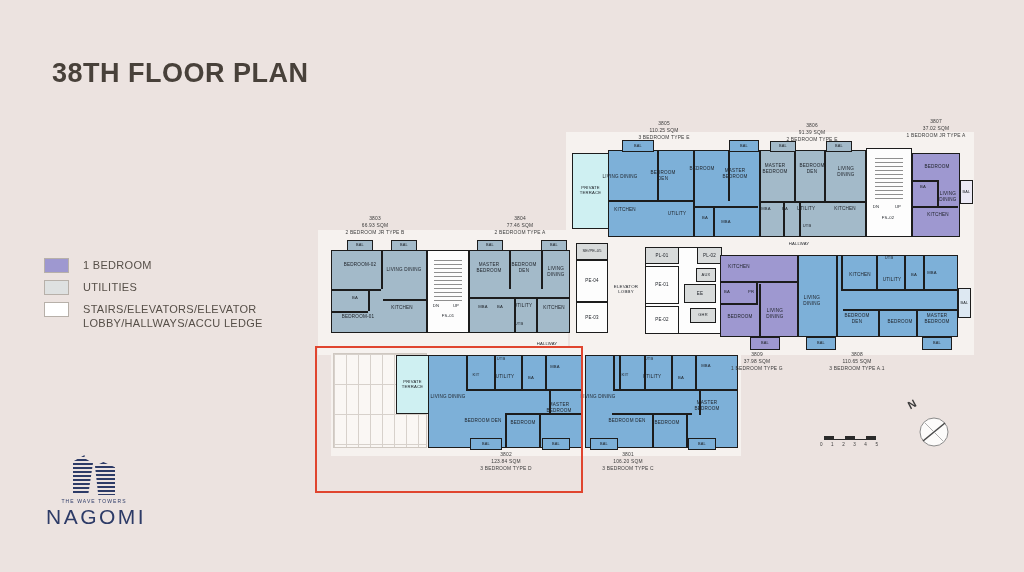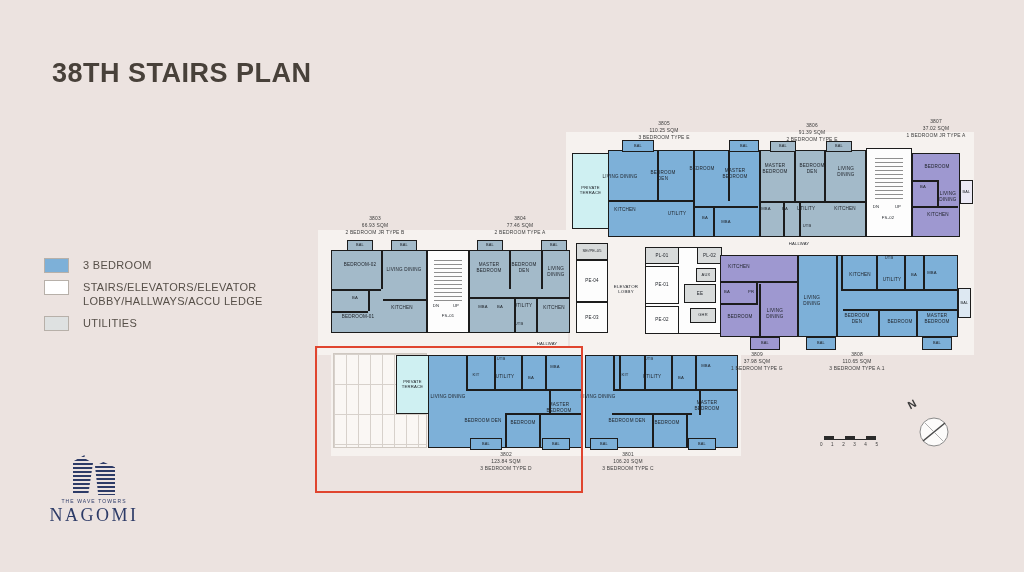--- a/index.html
+++ b/index.html
@@ -33,42 +33,42 @@
   .compass svg{position:absolute;left:16px;top:18px;}
   .scalebar{position:absolute;left:820px;top:436px;width:60px;}
   .scale-line{height:3px;width:52px;margin-left:4px;background:repeating-linear-gradient(90deg,#2b2b2b 0 10.4px,transparent 10.4px 20.8px);border-bottom:1px solid #2b2b2b;}
   .scale-ticks{display:flex;justify-content:space-between;width:58px;font-size:4.6px;color:#3a3a3a;margin-top:2px;}
   .logo{position:absolute;left:46px;top:453px;width:96px;text-align:center;color:#2d3b67;}
   .towers{position:relative;width:44px;height:42px;margin:0 auto;}
   .tower{position:absolute;bottom:0;background:repeating-linear-gradient(#2d3b67 0 2.2px,rgba(0,0,0,0) 2.2px 4px);}
   .tower.t1{left:1px;width:20px;height:40px;clip-path:polygon(0 16%,58% 0,58% 8%,100% 20%,76% 100%,0 100%);}
   .tower.t2{left:23px;width:20px;height:33px;clip-path:polygon(0 12%,42% 0,100% 16%,100% 100%,16% 100%);}
   .logo-tag{font-size:5px;letter-spacing:1.1px;margin-top:3px;}
-  .logo-name{font-family:Liberation Serif, serif;font-size:18px;letter-spacing:2.5px;margin-top:1px;}
+  .logo-name{font-family:Liberation Sans, sans-serif;font-size:21px;letter-spacing:2.5px;margin-top:1px;}
 </style>
 </head>
 <body>
 
 <div class="title-block">
-  <h1>38TH STAIRS PLAN</h1>
+  <h1>38TH FLOOR PLAN</h1>
 </div>
 
 <section class="legend">
   <div>
       <div class="legend-row">
-        <span class="swatch" style="background: rgb(125, 176, 216);"></span>
-        <span class="legend-label">3 BEDROOM</span>
+        <span class="swatch" style="background: rgb(158, 152, 208);"></span>
+        <span class="legend-label">1 BEDROOM</span>
+      </div>
+      <div class="legend-row">
+        <span class="swatch" style="background: rgb(222, 225, 225);"></span>
+        <span class="legend-label">UTILITIES</span>
       </div>
       <div class="legend-row">
         <span class="swatch" style="background: rgb(255, 255, 255);"></span>
         <span class="legend-label">STAIRS/ELEVATORS/ELEVATOR LOBBY/HALLWAYS/ACCU LEDGE</span>
-      </div>
-      <div class="legend-row">
-        <span class="swatch" style="background: rgb(222, 225, 225);"></span>
-        <span class="legend-label">UTILITIES</span>
       </div>
     </div>
 </section>
 
 <div class="floor-plan">
     <div class="rect" style="left: 566px; top: 132px; width: 408px; height: 123px; background: rgb(246, 242, 239);"></div>
     <div class="rect" style="left: 318px; top: 230px; width: 250px; height: 125px; background: rgb(246, 242, 239);"></div>
     <div class="rect" style="left: 570px; top: 238px; width: 404px; height: 117px; background: rgb(246, 242, 239);"></div>
     <div class="rect" style="left: 331px; top: 346px; width: 410px; height: 110px; background: rgb(246, 242, 239);"></div>
     <div class="rect grid" style="left: 333px; top: 353px; width: 94px; height: 95px;"></div>

